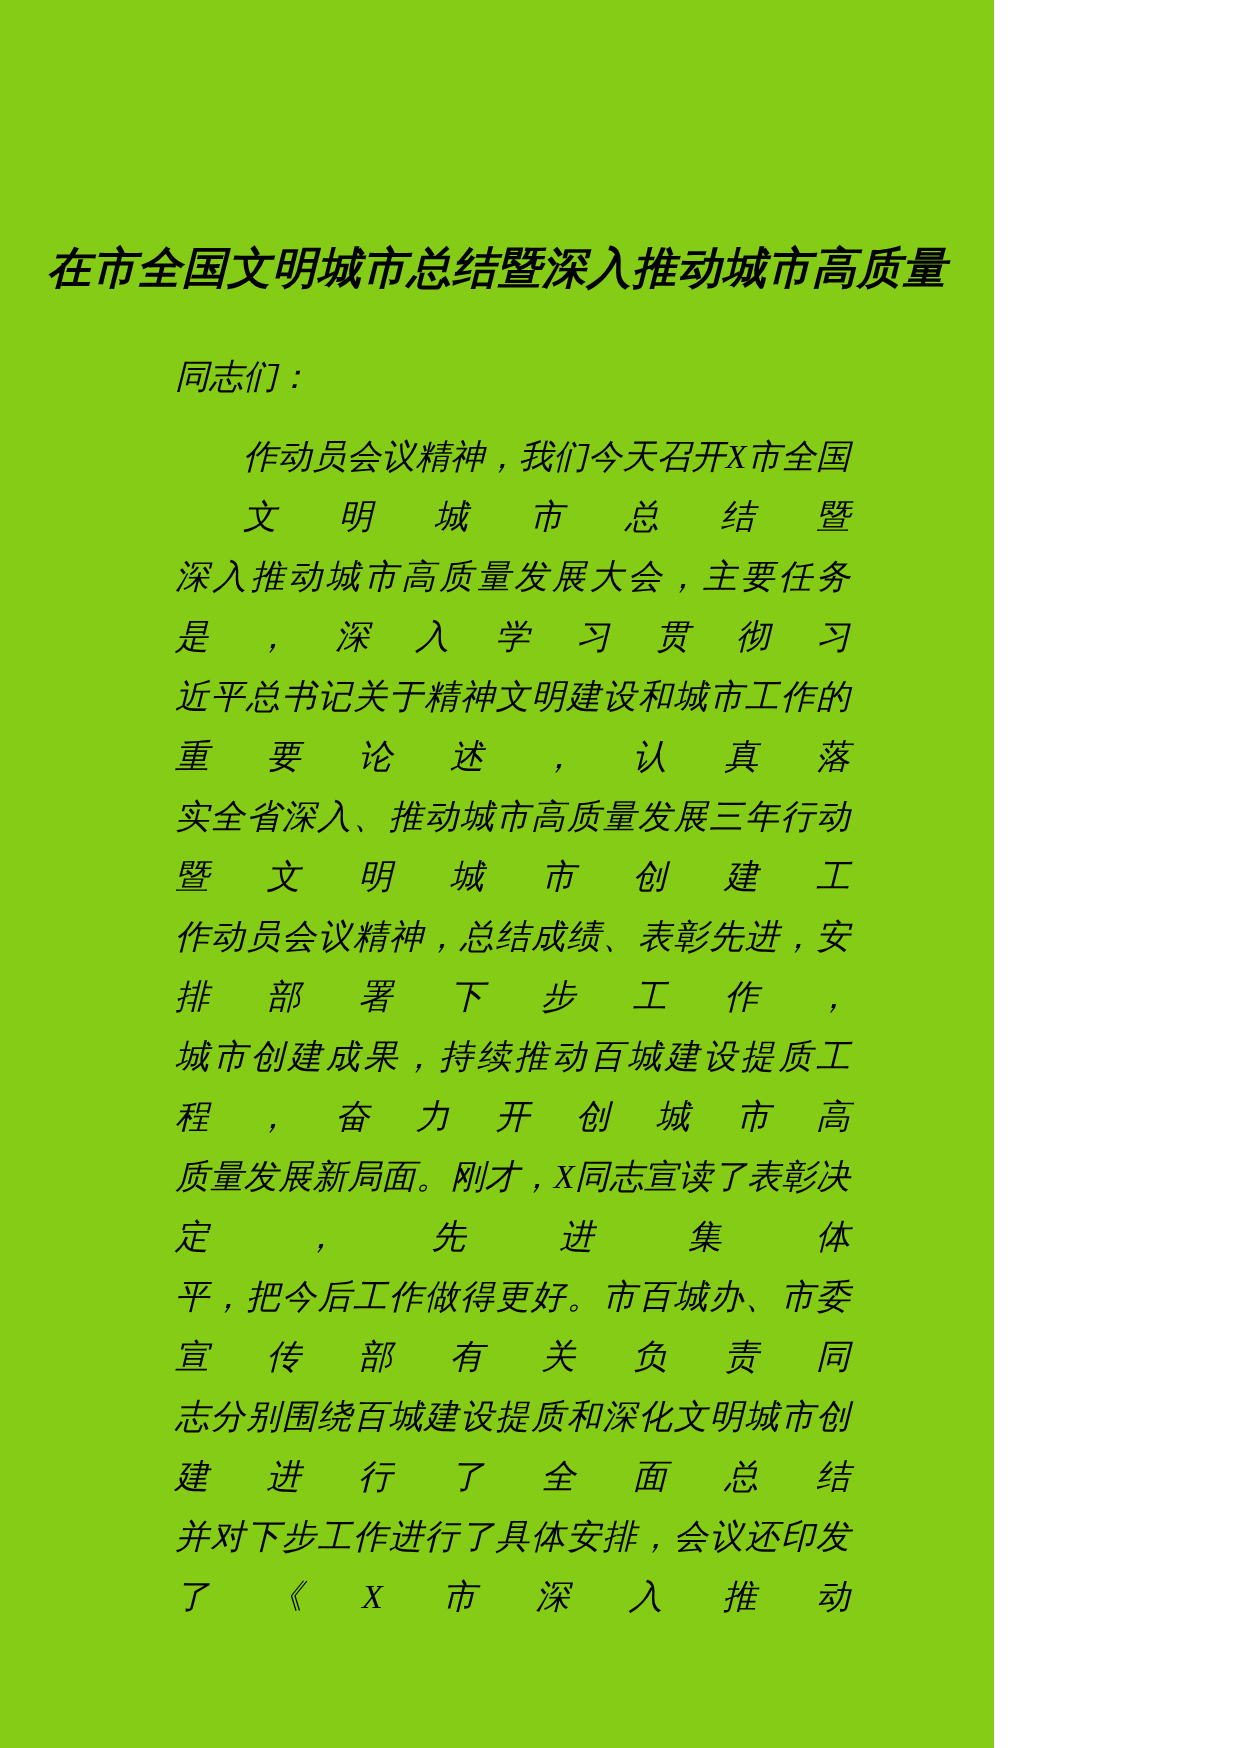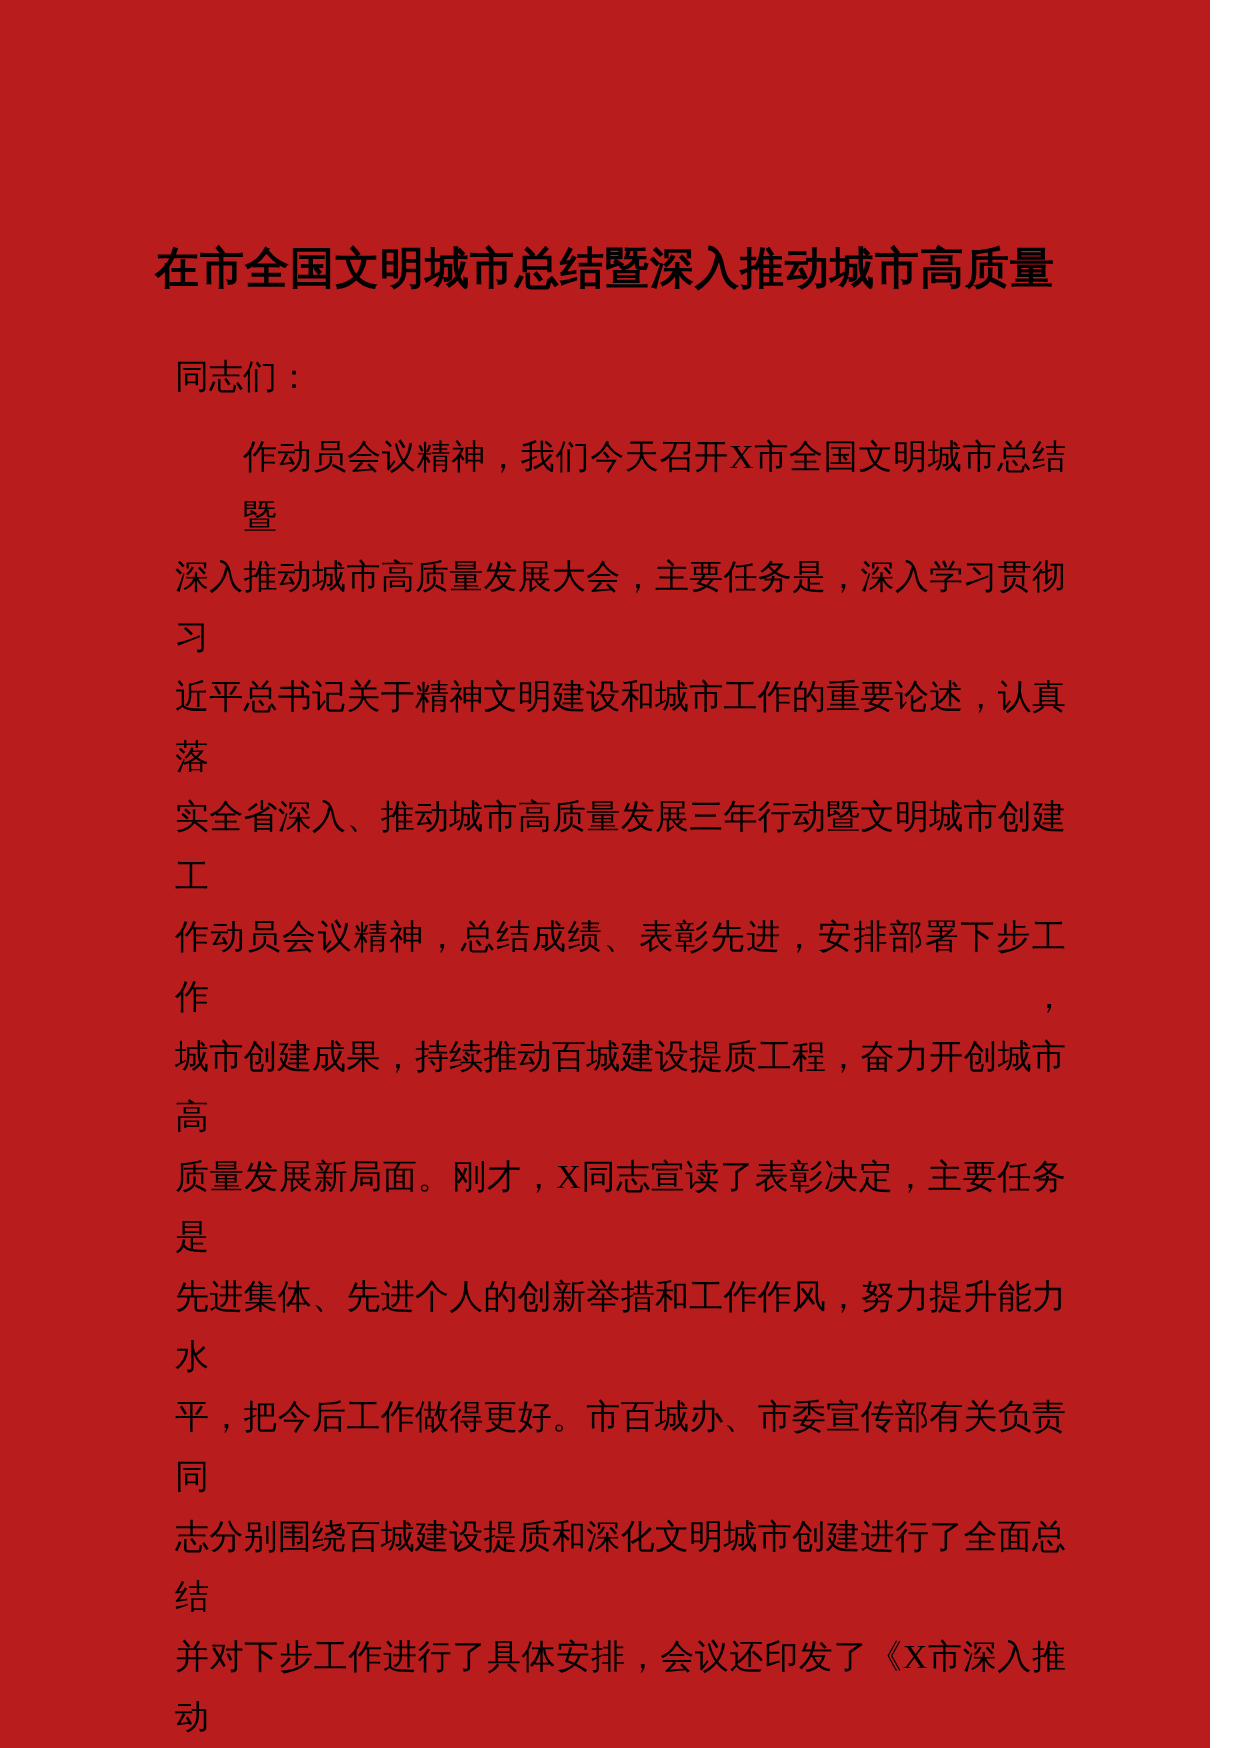--- a/index.html
+++ b/index.html
@@ -2,25 +2,26 @@
 <html><head>
 <meta charset="utf-8">
 <style>
   html, body {
     margin: 0;
     padding: 0;
     background: #ffffff;
   }
   .page {
     position: relative;
-    width: 1210px;
+    width: 994px;
     height: 1748px;
-    background: #b91c1c;
+    background: #84cc16;
     color: #000000;
     overflow: hidden;
+    font-style: italic;
   }
   .doc-title {
     padding-top: 222px;
     text-align: center;
     font-family: "Liberation Sans", "DejaVu Sans", sans-serif;
     font-weight: bold;
     font-size: 44px;
     line-height: 92px;
     letter-spacing: 1px;
     color: #000000;
@@ -61,22 +62,21 @@
 
     <div class="salutation">同志们：</div>
 
     <div class="para">
       <div class="line indent">作动员会议精神，我们今天召开X市全国文明城市总结暨</div>
       <div class="line">深入推动城市高质量发展大会，主要任务是，深入学习贯彻习</div>
       <div class="line">近平总书记关于精神文明建设和城市工作的重要论述，认真落</div>
       <div class="line">实全省深入、推动城市高质量发展三年行动暨文明城市创建工</div>
       <div class="line">作动员会议精神，总结成绩、表彰先进，安排部署下步工作，</div>
       <div class="line">城市创建成果，持续推动百城建设提质工程，奋力开创城市高</div>
-      <div class="line">质量发展新局面。刚才，X同志宣读了表彰决定，主要任务是</div>
-      <div class="line">先进集体、先进个人的创新举措和工作作风，努力提升能力水</div>
+      <div class="line">质量发展新局面。刚才，X同志宣读了表彰决定，先进集体</div>
       <div class="line">平，把今后工作做得更好。市百城办、市委宣传部有关负责同</div>
       <div class="line">志分别围绕百城建设提质和深化文明城市创建进行了全面总结</div>
       <div class="line">并对下步工作进行了具体安排，会议还印发了《X市深入推动</div>
 
     </div>
 
   </div>
 </div>
 
 </body></html>

